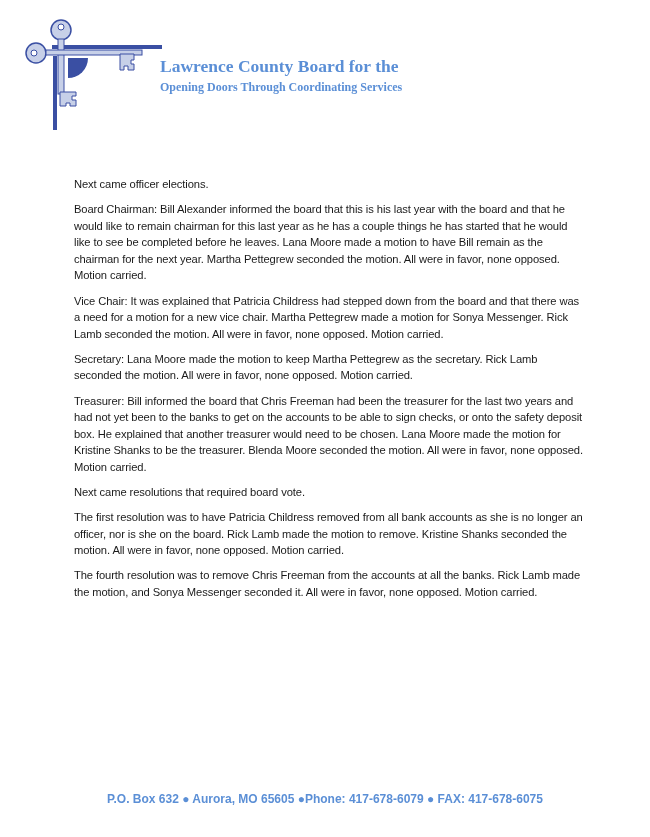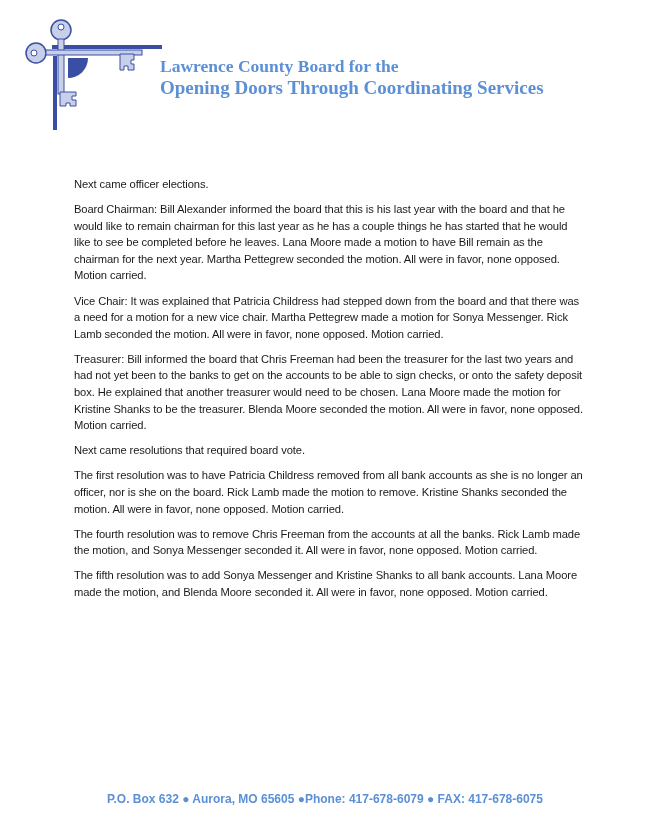--- a/index.html
+++ b/index.html
@@ -1,21 +1,21 @@
 <!DOCTYPE html>
 <html><head>
 <meta charset="utf-8">
 <style>
   html, body { margin:0; padding:0; background:#ffffff; }
   body { width:650px; height:837px; position:relative; overflow:hidden; font-family:"Liberation Sans", sans-serif; }
   .logo { position:absolute; left:22px; top:8px; width:140px; height:122px; }
   .header { position:absolute; left:160px; top:56px; width:420px; text-align:left; color:#5b8fd6; font-family:"Liberation Serif", serif; font-weight:bold; }
   .header .l1 { font-size:17.5px; line-height:21px; }
   .header .l2 { font-size:17.5px; line-height:21px; }
-  .header .l3 { font-size:19px; line-height:21px; }
+  .header .l3 { font-size:12px; line-height:21px; }
   .body { position:absolute; left:74px; top:176px; width:510px; color:#1a1a1a; font-size:11.2px; line-height:16.6px; letter-spacing:-0.1px; }
   .body p { margin:0 0 8.5px 0; }
   .footer { position:absolute; left:0; top:792px; width:650px; text-align:center; color:#5b8fd6; font-size:12px; font-weight:bold; }
 </style>
 </head>
 <body>
 
 <div class="logo">
   <svg width="140" height="122" viewBox="0 0 140 122">
 
@@ -42,20 +42,20 @@
 
 <div class="header">
   <div class="l1">Lawrence County Board for the</div>
   <div class="l3">Opening Doors Through Coordinating Services</div>
 </div>
 
 <div class="body">
   <p>Next came officer elections.</p>
   <p>Board Chairman:  Bill Alexander informed the board that this is his last year with the board and that he would like to remain chairman for this last year as he has a couple things he has started that he would like to see be completed before he leaves.  Lana Moore made a motion to have Bill remain as the chairman for the next year.  Martha Pettegrew seconded the motion.  All were in favor, none opposed.  Motion carried.</p>
   <p>Vice Chair: It was explained that Patricia Childress had stepped down from the board and that there was a need for a motion for a new vice chair.  Martha Pettegrew made a motion for Sonya Messenger.  Rick Lamb seconded the motion.  All were in favor, none opposed.  Motion carried.</p>
+  <p>Secretary: Lana Moore made the motion to keep Martha Pettegrew as the secretary.  Rick Lamb seconded the motion.  All were in favor, none opposed.  Motion carried.</p>
   <p>Treasurer: Bill informed the board that Chris Freeman had been the treasurer for the last two years and had not yet been to the banks to get on the accounts to be able to sign checks, or onto the safety deposit box.  He explained that another treasurer would need to be chosen.  Lana Moore made the motion for Kristine Shanks to be the treasurer.  Blenda Moore seconded the motion.  All were in favor, none opposed.  Motion carried.</p>
   <p>Next came resolutions that required board vote.</p>
   <p>The first resolution was to have Patricia Childress removed from all bank accounts as she is no longer an officer, nor is she on the board.  Rick Lamb made the motion to remove.  Kristine Shanks seconded the motion.  All were in favor, none opposed.  Motion carried.</p>
   <p>The fourth resolution was to remove Chris Freeman from the accounts at all the banks.  Rick Lamb made the motion, and Sonya Messenger seconded it.  All were in favor, none opposed.  Motion carried.</p>
-  <p>The fifth resolution was to add Sonya Messenger and Kristine Shanks to all bank accounts.  Lana Moore made the motion, and Blenda Moore seconded it.  All were in favor, none opposed.  Motion carried.</p>
 </div>
 
 <div class="footer">P.O. Box 632 ●  Aurora, MO 65605 ●Phone: 417-678-6079 ●  FAX: 417-678-6075</div>
 
 </body></html>

